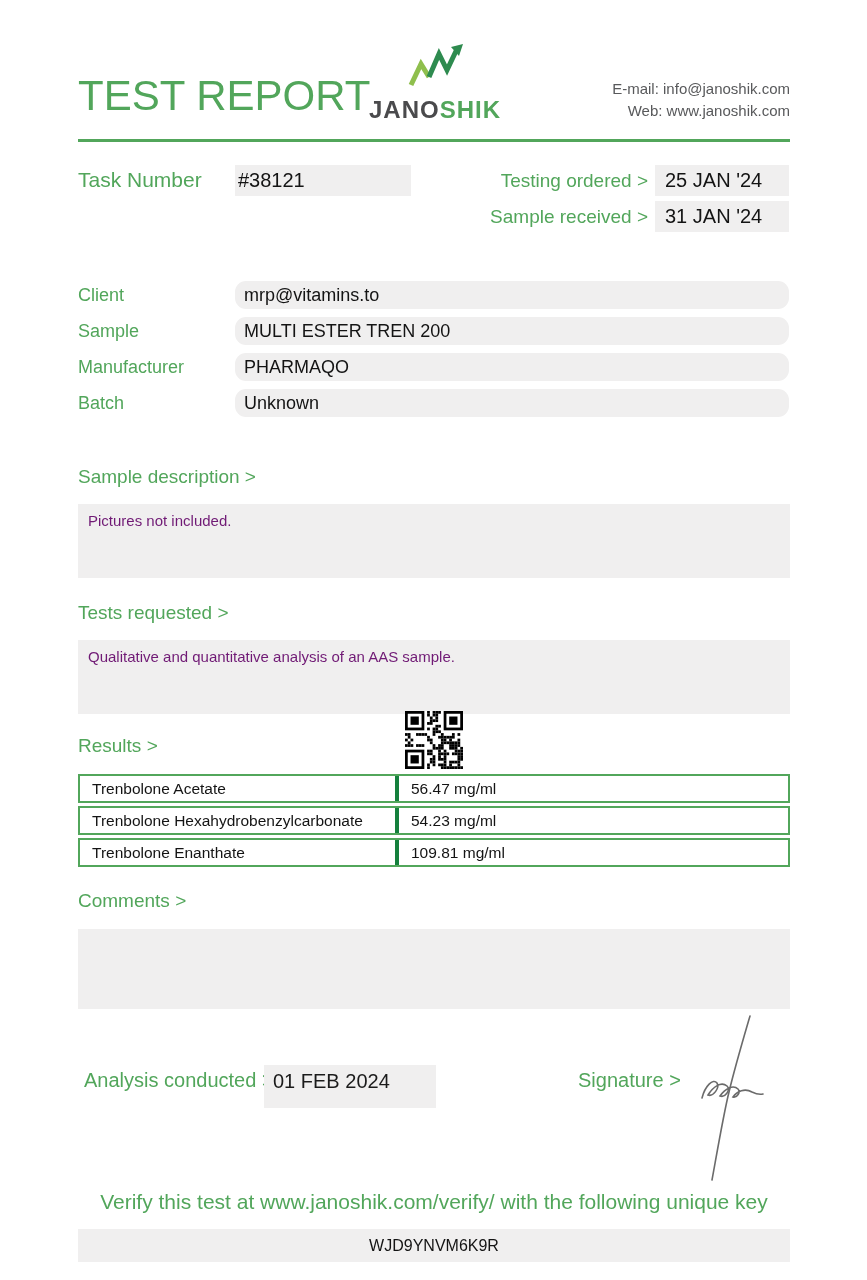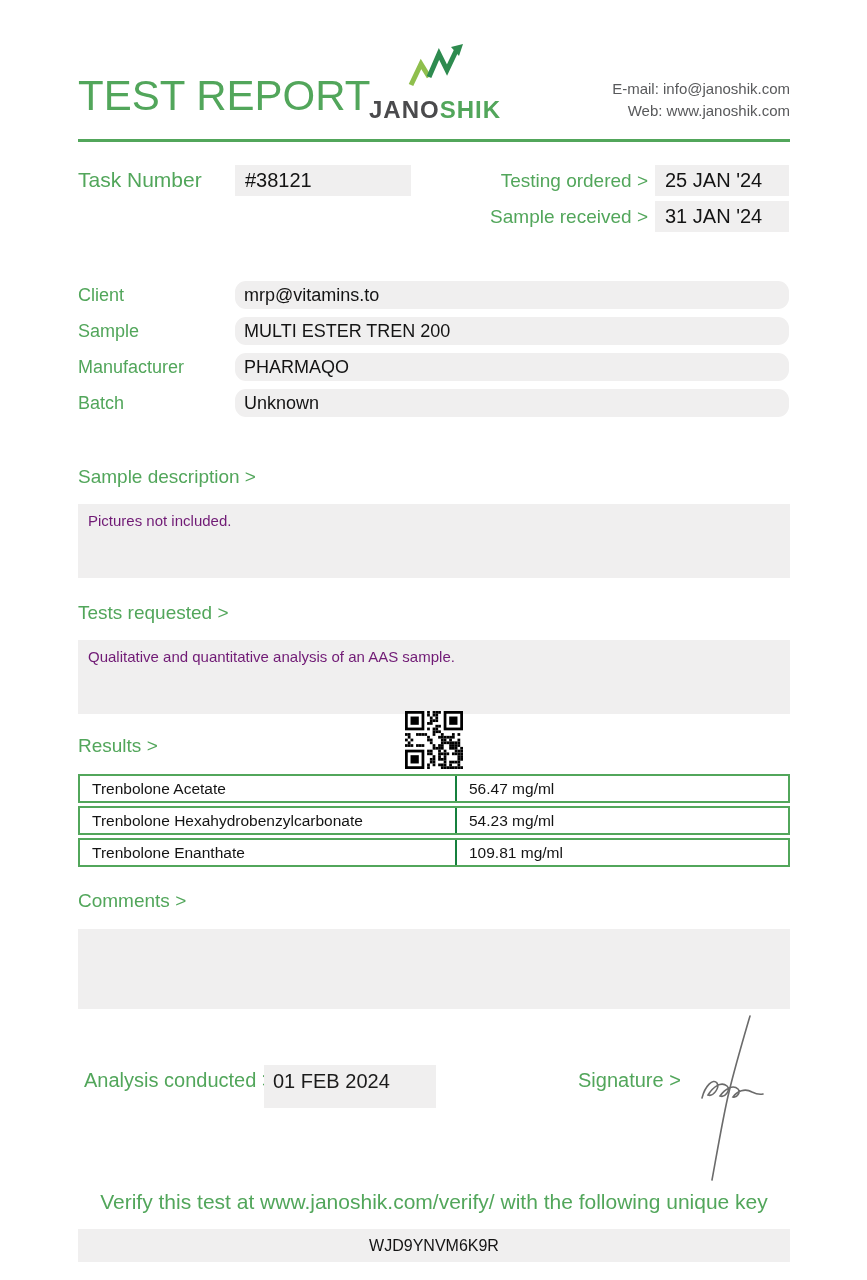--- a/index.html
+++ b/index.html
@@ -17,38 +17,38 @@
   #contact{right:77px;top:78px;text-align:right;font-size:15px;color:#58595b;line-height:22px;}
   #rule{left:78px;top:139px;width:712px;height:3px;background:#52a65b;}
 
   .label-lg{font-size:21px;color:#52a65b;}
   .label-md{font-size:19px;color:#52a65b;}
   .label-sm{font-size:18px;color:#52a65b;}
   .val-lg{font-size:20px;color:#141414;}
   .val-md{font-size:18px;color:#141414;}
 
   #task-label{left:78px;top:168px;}
-  #task-value{left:235px;top:165px;width:176px;height:31px;line-height:31px;padding-left:10px;box-sizing:border-box;}
+  #task-value{left:235px;top:165px;width:176px;height:31px;line-height:31px;padding-left:3px;box-sizing:border-box;}
   #ordered-label{left:460px;top:170px;width:188px;text-align:right;}
   #ordered-value{left:655px;top:165px;width:134px;height:31px;line-height:31px;padding-left:10px;box-sizing:border-box;}
   #received-label{left:460px;top:206px;width:188px;text-align:right;}
   #received-value{left:655px;top:201px;width:134px;height:31px;line-height:31px;padding-left:10px;box-sizing:border-box;}
 
   .detail-label{left:78px;}
   .detail-value{left:235px;width:554px;height:28px;line-height:28px;padding-left:9px;box-sizing:border-box;border-radius:11px;}
 
   .section-heading{font-size:19px;color:#52a65b;}
   .section-box{left:78px;width:712px;box-sizing:border-box;padding:8px 10px;font-size:15px;color:#701a75;}
 
   #qr{left:405px;top:711px;}
 
   #results-table{left:78px;top:774px;width:712px;}
   .r-row{display:flex;border:2px solid #52a65b;margin-bottom:3px;background:#ffffff;}
   .r-cell{line-height:25px;font-size:15.5px;color:#141414;padding-left:12px;box-sizing:border-box;}
-  .r-name{width:377px;border-right:2px solid #15803d;}
+  .r-name{width:319px;border-right:4px solid #15803d;}
   .r-val{flex:1;}
 
   #analysis-label{left:84px;top:1069px;font-size:20px;}
   #analysis-value{left:264px;top:1065px;width:172px;height:43px;line-height:33px;padding-left:9px;box-sizing:border-box;font-size:20px;}
   #signature-label{left:578px;top:1069px;font-size:20px;}
   #signature{left:688px;top:1012px;}
 
   #verify-line{left:78px;top:1190px;width:712px;text-align:center;font-size:21px;color:#52a65b;}
   #key-box{left:78px;top:1229px;width:712px;height:33px;line-height:33px;text-align:center;font-size:16px;color:#141414;}
 </style>

